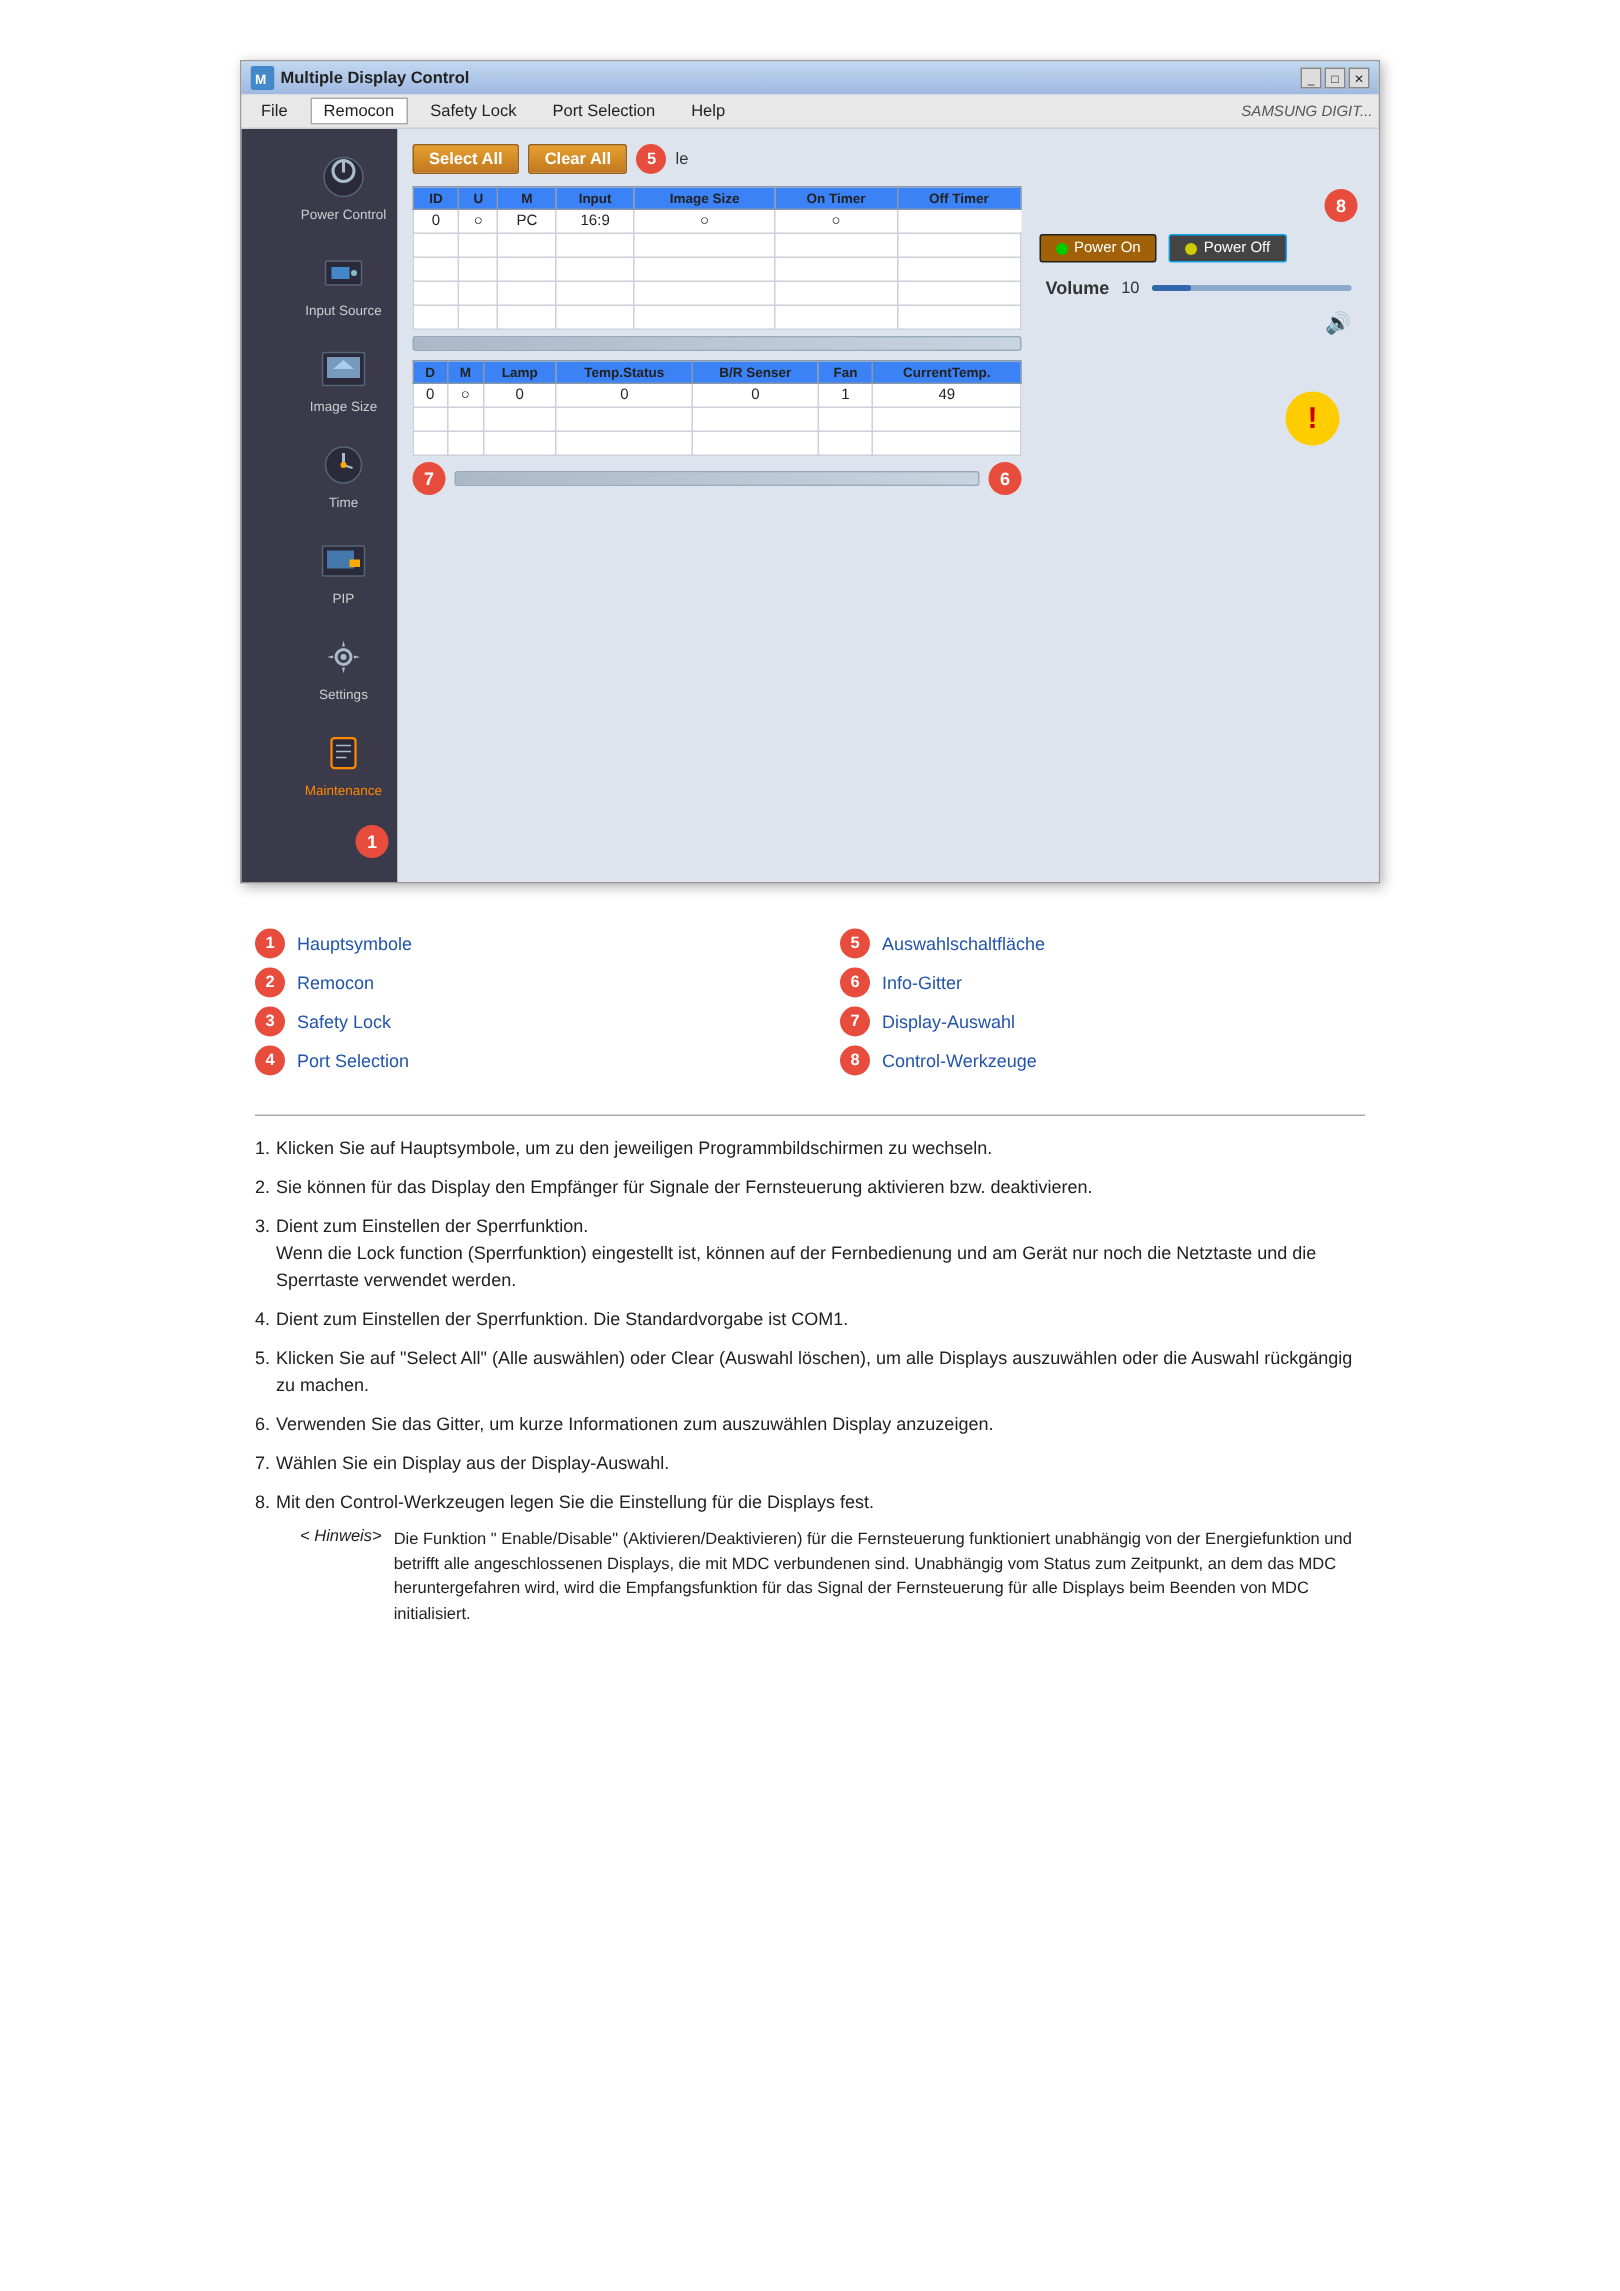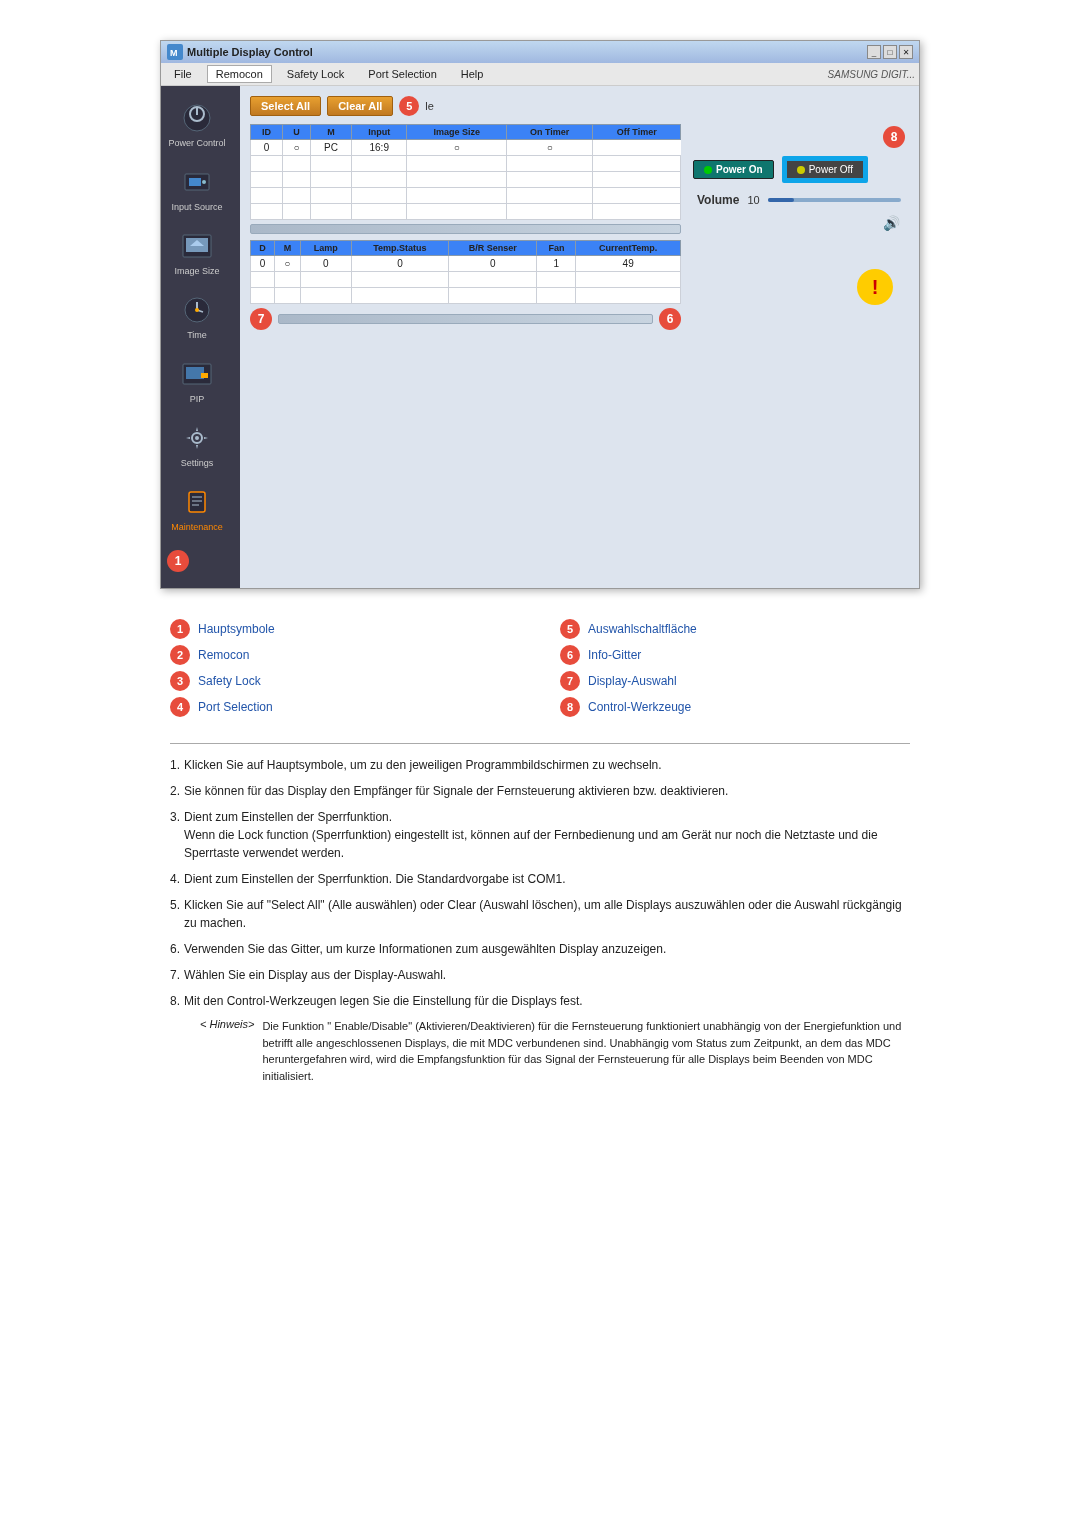--- a/index.html
+++ b/index.html
@@ -93,25 +93,25 @@
     }
 
     
     .app-content {
       display: flex;
       background: #e8e8e8;
     }
 
     
     .sidebar {
-      width: 79px;
+      width: 104px;
       background: #3a3a4a;
       display: flex;
       flex-direction: column;
-      align-items: flex-start;
+      align-items: flex-end;
       padding: 10px 0;
       gap: 8px;
     }
 
     .sidebar-item {
       display: flex;
       flex-direction: column;
       align-items: center;
       cursor: pointer;
       padding: 4px;
@@ -241,37 +241,36 @@
     }
 
     .power-row {
       display: flex;
       align-items: center;
       gap: 8px;
       padding: 6px 4px;
     }
 
     .btn-power-on {
-      background: #0f766e;
+      background: #a16207;
       color: #fff;
       border: 1px solid #222;
       padding: 3px 10px;
       font-size: 10px;
       cursor: pointer;
       border-radius: 2px;
       display: flex;
       align-items: center;
       gap: 4px;
-      font-weight: bold;
     }
 
     .btn-power-off {
       background: #444;
       color: #fff;
-      border: 5px solid #0ea5e9;
+      border: 1px solid #0ea5e9;
       padding: 3px 10px;
       font-size: 10px;
       cursor: pointer;
       border-radius: 2px;
       display: flex;
       align-items: center;
       gap: 4px;
     }
 
     .dot-green {
@@ -788,21 +787,21 @@
       <li>
         <span class="desc-num">4.</span>
         <span>Dient zum Einstellen der Sperrfunktion. Die Standardvorgabe ist COM1.</span>
       </li>
       <li>
         <span class="desc-num">5.</span>
         <span>Klicken Sie auf "Select All" (Alle auswählen) oder Clear (Auswahl löschen), um alle Displays auszuwählen oder die Auswahl rückgängig zu machen.</span>
       </li>
       <li>
         <span class="desc-num">6.</span>
-        <span>Verwenden Sie das Gitter, um kurze Informationen zum ausgewählten Display anzuzeigen.</span>
+        <span>Verwenden Sie das Gitter, um kurze Informationen zum auszuwählen Display anzuzeigen.</span>
       </li>
       <li>
         <span class="desc-num">7.</span>
         <span>Wählen Sie ein Display aus der Display-Auswahl.</span>
       </li>
       <li>
         <span class="desc-num">8.</span>
         <span>Mit den Control-Werkzeugen legen Sie die Einstellung für die Displays fest.</span>
       </li>
     </ol>

